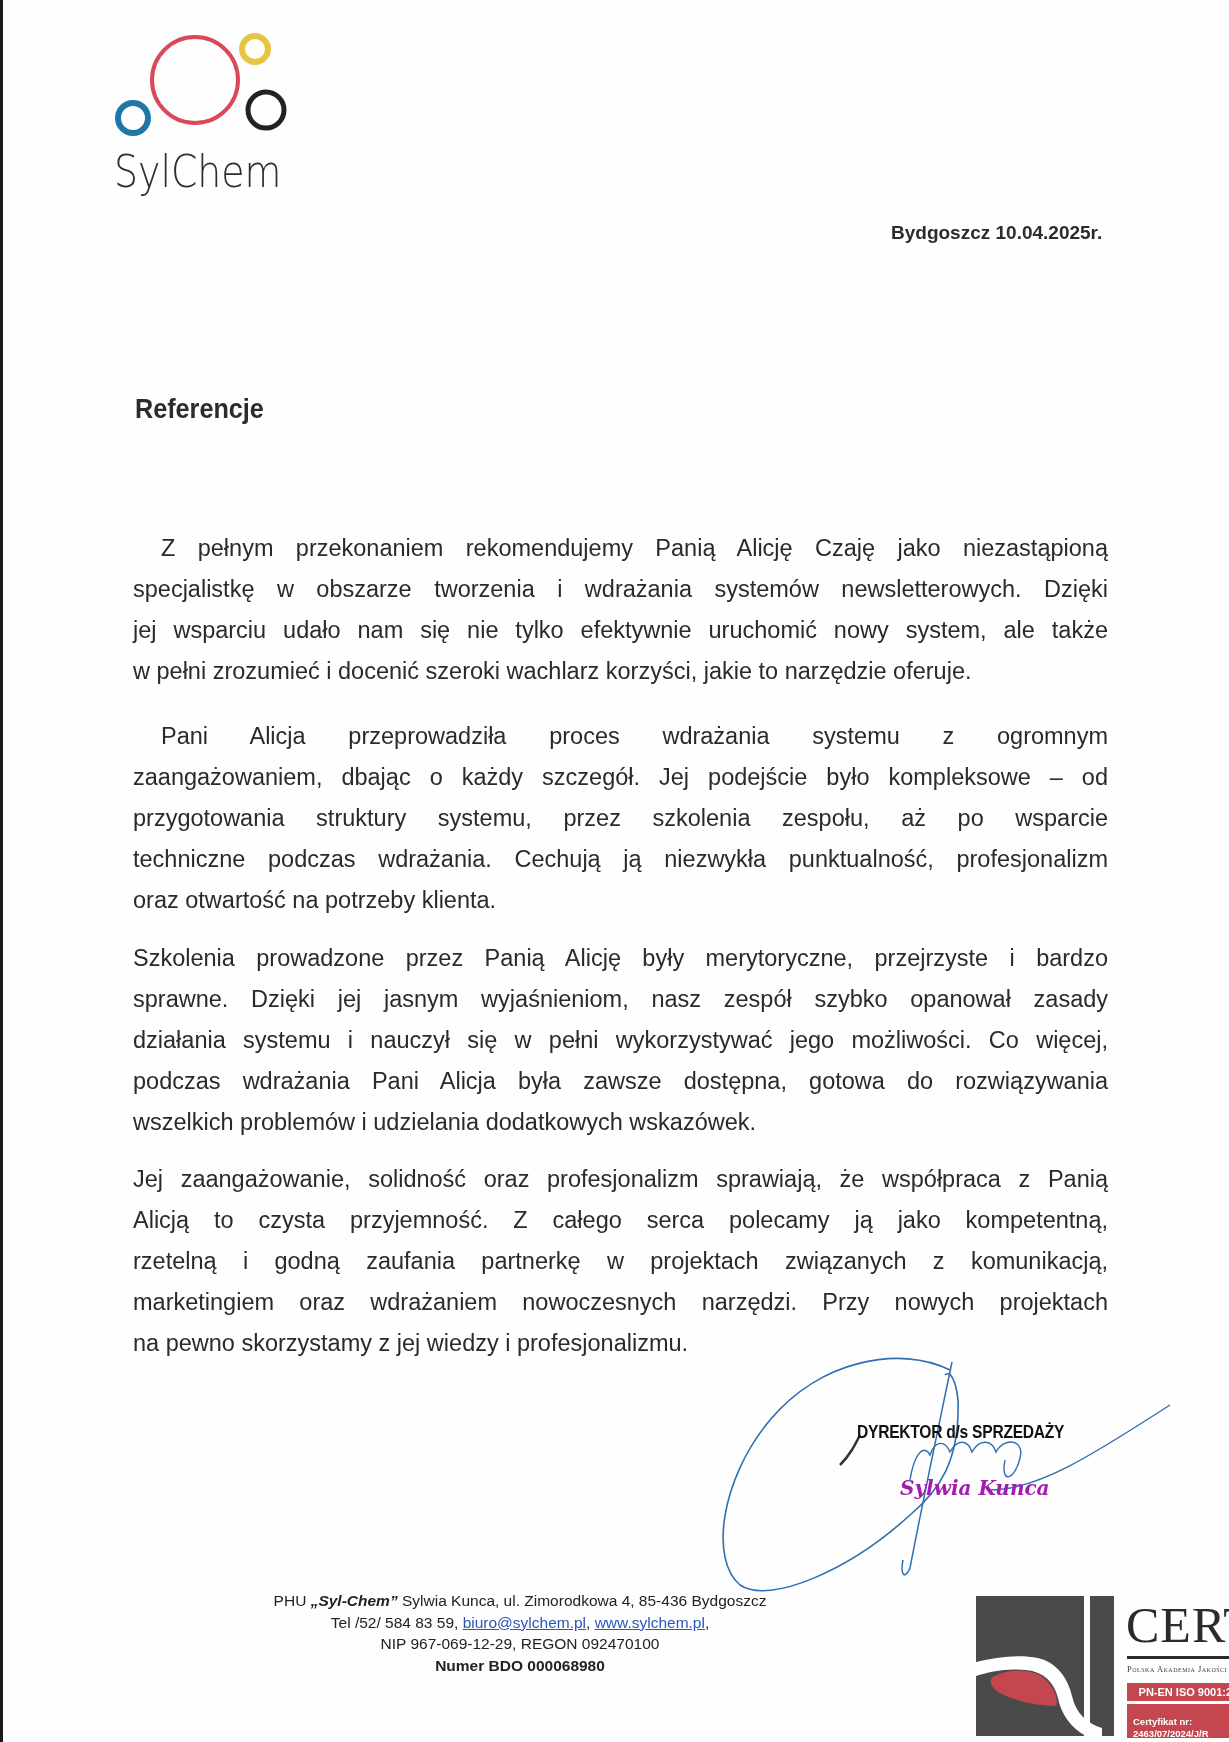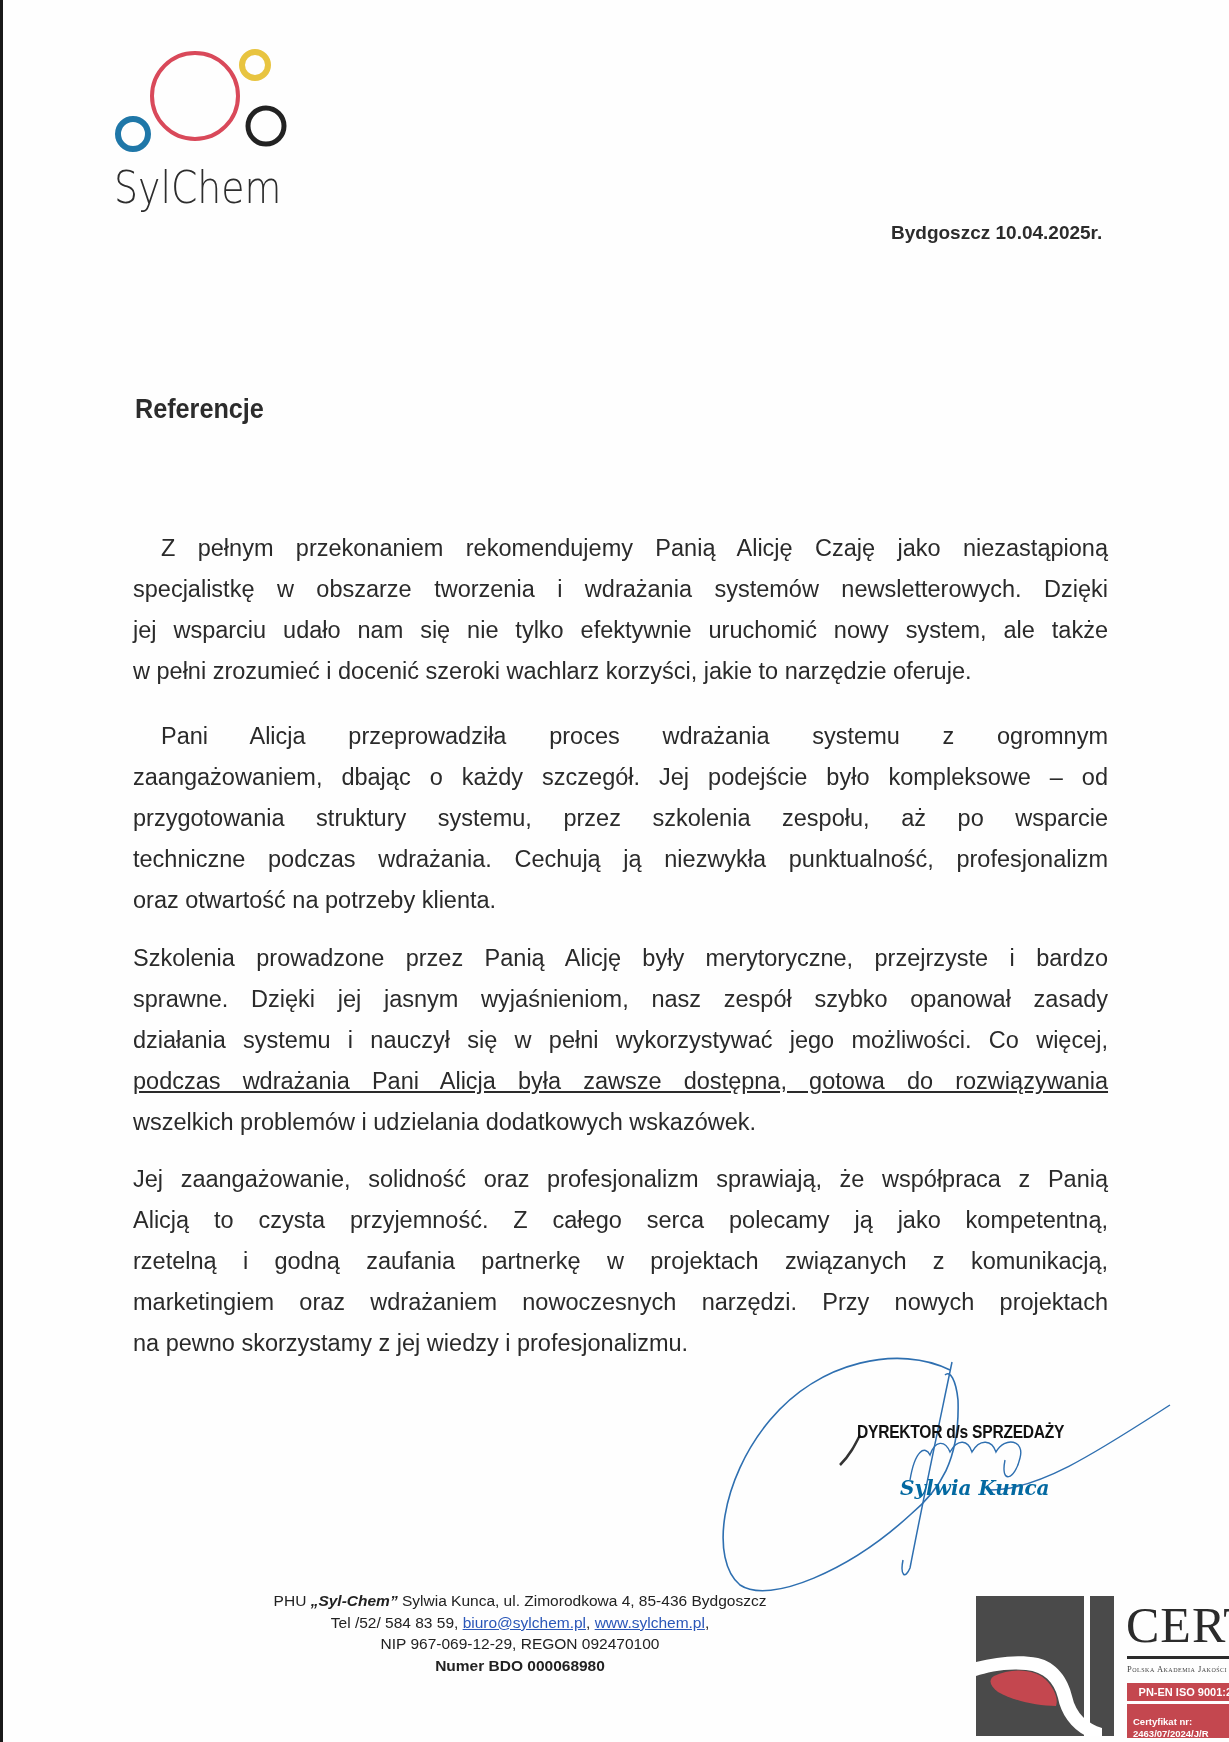--- a/index.html
+++ b/index.html
@@ -1,21 +1,21 @@
 <!DOCTYPE html>
 <html><head>
 <meta charset="utf-8">
 <style>
   html, body { margin: 0; padding: 0; background: #ffffff; }
   body { width: 1229px; height: 1742px; position: relative; overflow: hidden;
          font-family: "Liberation Sans", sans-serif; color: #2b2b2b; }
   .page { position: absolute; left: 0; top: 0; width: 1229px; height: 1742px; background: #fefefe; }
   .scan-edge { position: absolute; left: 0; top: 0; width: 3px; height: 1742px; background: #1a1a1a; }
 
-  .logo { position: absolute; left: 100px; top: 36px; width: 200px; height: 180px; }
+  .logo { position: absolute; left: 100px; top: 20px; width: 200px; height: 180px; }
   .logo svg { position: absolute; left: 0; top: 0; }
   .logo-text { position: absolute; left: 14px; top: 126px; font-family: "DejaVu Sans", sans-serif;
                font-weight: 300; font-size: 44px; letter-spacing: 0px; color: #2d2d2d;
                transform: scaleX(0.86); transform-origin: left top; }
 
   .date { position: absolute; left: 891px; top: 222px; font-weight: bold; font-size: 19px; color: #2c2c2c;
           white-space: nowrap; }
 
   .title { position: absolute; left: 135px; top: 393px; font-weight: bold; font-size: 28px; color: #2c2c2c;
            transform: scaleX(0.9); transform-origin: left top; }
@@ -27,21 +27,21 @@
   .p1 { top: 528px; }
   .p2 { top: 716px; }
   .p3 { top: 938px; }
   .p4 { top: 1159px; }
 
   .signature { position: absolute; left: 700px; top: 1340px; width: 529px; height: 260px; }
   .signature svg { position: absolute; left: 0; top: 0; }
   .sig-role { position: absolute; left: 157px; top: 81px; font-weight: bold; font-size: 19px; color: #111;
               transform: scaleX(0.82); transform-origin: left top; white-space: nowrap; letter-spacing: -0.3px; }
   .sig-name { position: absolute; left: 200px; top: 136px; font-family: "DejaVu Serif", serif; font-weight: bold;
-              font-style: italic; font-size: 20px; color: #0369a1; white-space: nowrap; }
+              font-style: italic; font-size: 20px; color: #a21caf; white-space: nowrap; }
 
   .footer { position: absolute; left: 240px; top: 1590px; width: 560px; text-align: center;
             font-size: 15.5px; line-height: 21.5px; color: #222; }
   .footer .fl { display: block; white-space: nowrap; }
   .footer .company { font-weight: bold; font-style: italic; }
   .footer a { color: #2a56b8; text-decoration: underline; }
   .footer .bold { font-weight: bold; }
 
   .cert { position: absolute; left: 976px; top: 1596px; width: 295px; height: 145px; }
   .cert-q { position: absolute; left: 0; top: 0; width: 138px; height: 140px; }
@@ -86,21 +86,21 @@
       <span class="line" style="padding-left: 28px; word-spacing: 36.21px; text-align: left; text-align-last: left;">Pani Alicja przeprowadziła proces wdrażania systemu z ogromnym</span>
       <span class="line" style="padding-left: 0px; word-spacing: 12.46px; text-align: left; text-align-last: left;">zaangażowaniem, dbając o każdy szczegół. Jej podejście było kompleksowe – od</span>
       <span class="line" style="padding-left: 0px; word-spacing: 25.06px; text-align: left; text-align-last: left;">przygotowania struktury systemu, przez szkolenia zespołu, aż po wsparcie</span>
       <span class="line" style="padding-left: 0px; word-spacing: 16.12px; text-align: left; text-align-last: left;">techniczne podczas wdrażania. Cechują ją niezwykła punktualność, profesjonalizm</span>
       <span class="line last" style="padding-left: 0px;">oraz otwartość na potrzeby klienta.</span>
     </div>
   <div class="body-text p3">
       <span class="line" style="padding-left: 0px; word-spacing: 14.87px; text-align: left; text-align-last: left;">Szkolenia prowadzone przez Panią Alicję były merytoryczne, przejrzyste i bardzo</span>
       <span class="line" style="padding-left: 0px; word-spacing: 16.18px; text-align: left; text-align-last: left;">sprawne. Dzięki jej jasnym wyjaśnieniom, nasz zespół szybko opanował zasady</span>
       <span class="line" style="padding-left: 0px; word-spacing: 10.75px; text-align: left; text-align-last: left;">działania systemu i nauczył się w pełni wykorzystywać jego możliwości. Co więcej,</span>
-      <span class="line" style="padding-left: 0px; word-spacing: 15.59px; text-align: left; text-align-last: left; text-decoration: underline;">podczas wdrażania Pani Alicja była zawsze dostępna, gotowa do rozwiązywania</span>
+      <span class="line" style="padding-left: 0px; word-spacing: 15.59px; text-align: left; text-align-last: left;">podczas wdrażania Pani Alicja była zawsze dostępna, gotowa do rozwiązywania</span>
       <span class="line last" style="padding-left: 0px;">wszelkich problemów i udzielania dodatkowych wskazówek.</span>
     </div>
   <div class="body-text p4">
       <span class="line" style="padding-left: 0px; word-spacing: 11.09px; text-align: left; text-align-last: left;">Jej zaangażowanie, solidność oraz profesjonalizm sprawiają, że współpraca z Panią</span>
       <span class="line" style="padding-left: 0px; word-spacing: 18.35px; text-align: left; text-align-last: left;">Alicją to czysta przyjemność. Z całego serca polecamy ją jako kompetentną,</span>
       <span class="line" style="padding-left: 0px; word-spacing: 19.8px; text-align: right; text-align-last: left;">rzetelną i godną zaufania partnerkę w projektach związanych z komunikacją,</span>
       <span class="line" style="padding-left: 0px; word-spacing: 18.75px; text-align: right; text-align-last: left;">marketingiem oraz wdrażaniem nowoczesnych narzędzi. Przy nowych projektach</span>
       <span class="line last" style="padding-left: 0px;">na pewno skorzystamy z jej wiedzy i profesjonalizmu.</span>
     </div>
 

